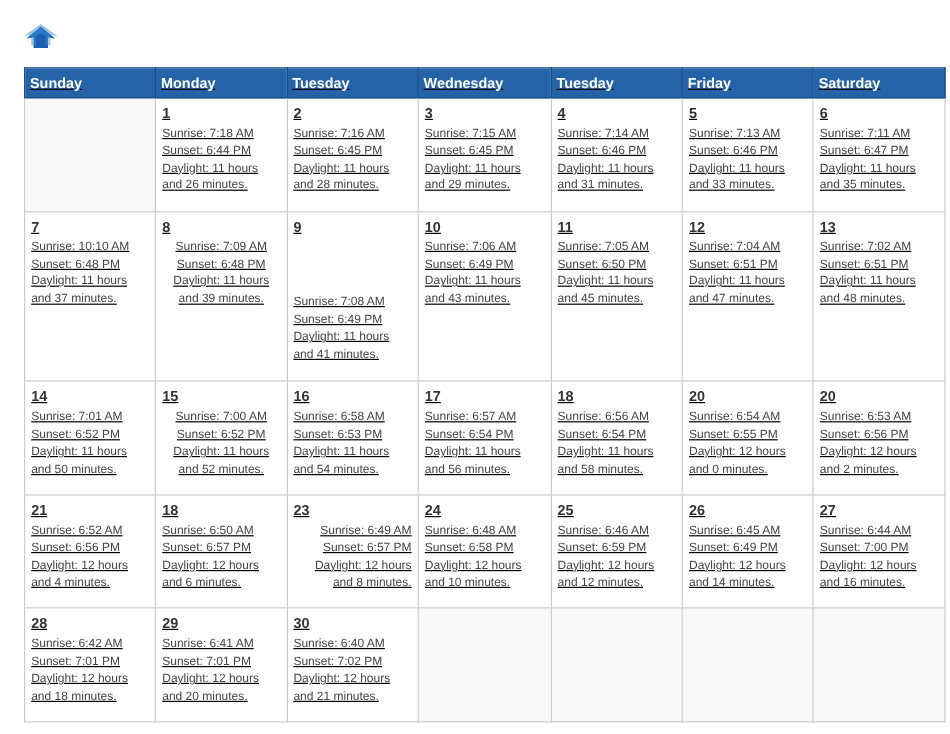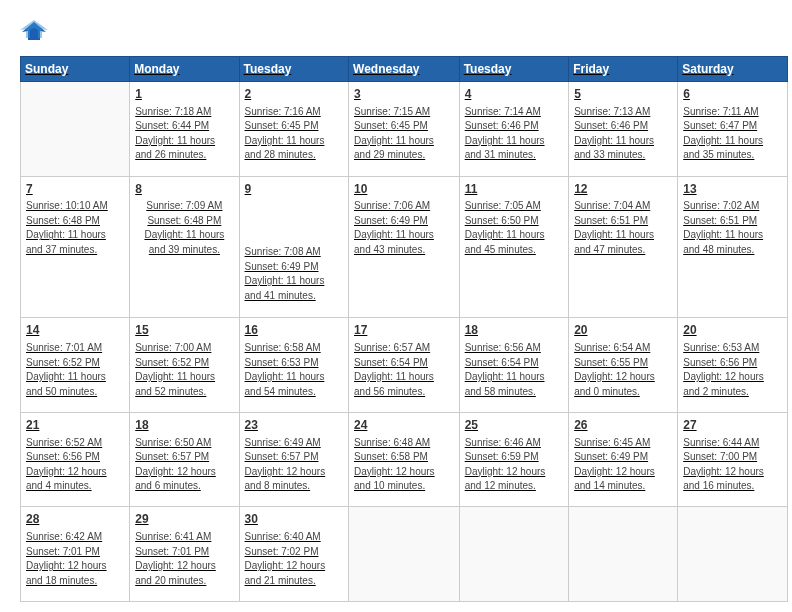--- a/index.html
+++ b/index.html
@@ -227,21 +227,21 @@
         <tr>
           <td>
             <span class="day-number">14</span>
             <div class="day-info" style="white-space: pre-line;">Sunrise: 7:01 AM
 Sunset: 6:52 PM
 Daylight: 11 hours
 and 50 minutes.</div>
           </td>
           <td>
             <span class="day-number">15</span>
-            <div class="day-info" style="white-space: pre-line;">Sunrise: 7:00 AM
+            <div class="day-info" style="white-space: pre-line; text-align: center;">Sunrise: 7:00 AM
 Sunset: 6:52 PM
 Daylight: 11 hours
 and 52 minutes.</div>
           </td>
           <td>
             <span class="day-number">16</span>
             <div class="day-info" style="white-space: pre-line;">Sunrise: 6:58 AM
 Sunset: 6:53 PM
 Daylight: 11 hours
 and 54 minutes.</div>
@@ -285,21 +285,21 @@
           </td>
           <td>
             <span class="day-number">18</span>
             <div class="day-info" style="white-space: pre-line;">Sunrise: 6:50 AM
 Sunset: 6:57 PM
 Daylight: 12 hours
 and 6 minutes.</div>
           </td>
           <td>
             <span class="day-number">23</span>
-            <div class="day-info" style="white-space: pre-line;">Sunrise: 6:49 AM
+            <div class="day-info" style="white-space: pre-line; text-align: right;">Sunrise: 6:49 AM
 Sunset: 6:57 PM
 Daylight: 12 hours
 and 8 minutes.</div>
           </td>
           <td>
             <span class="day-number">24</span>
             <div class="day-info" style="white-space: pre-line;">Sunrise: 6:48 AM
 Sunset: 6:58 PM
 Daylight: 12 hours
 and 10 minutes.</div>

